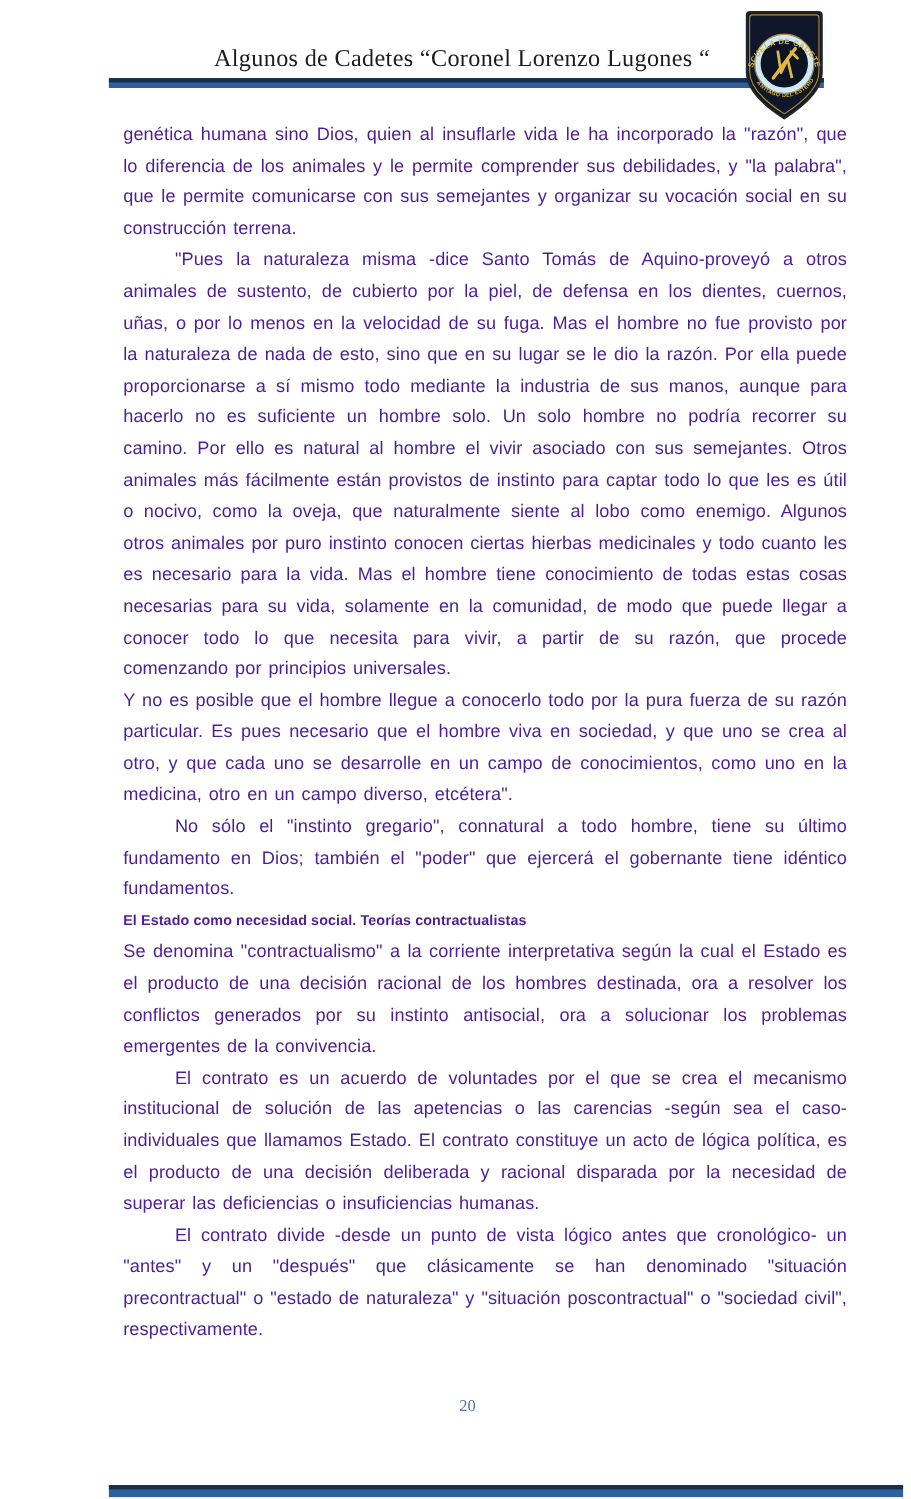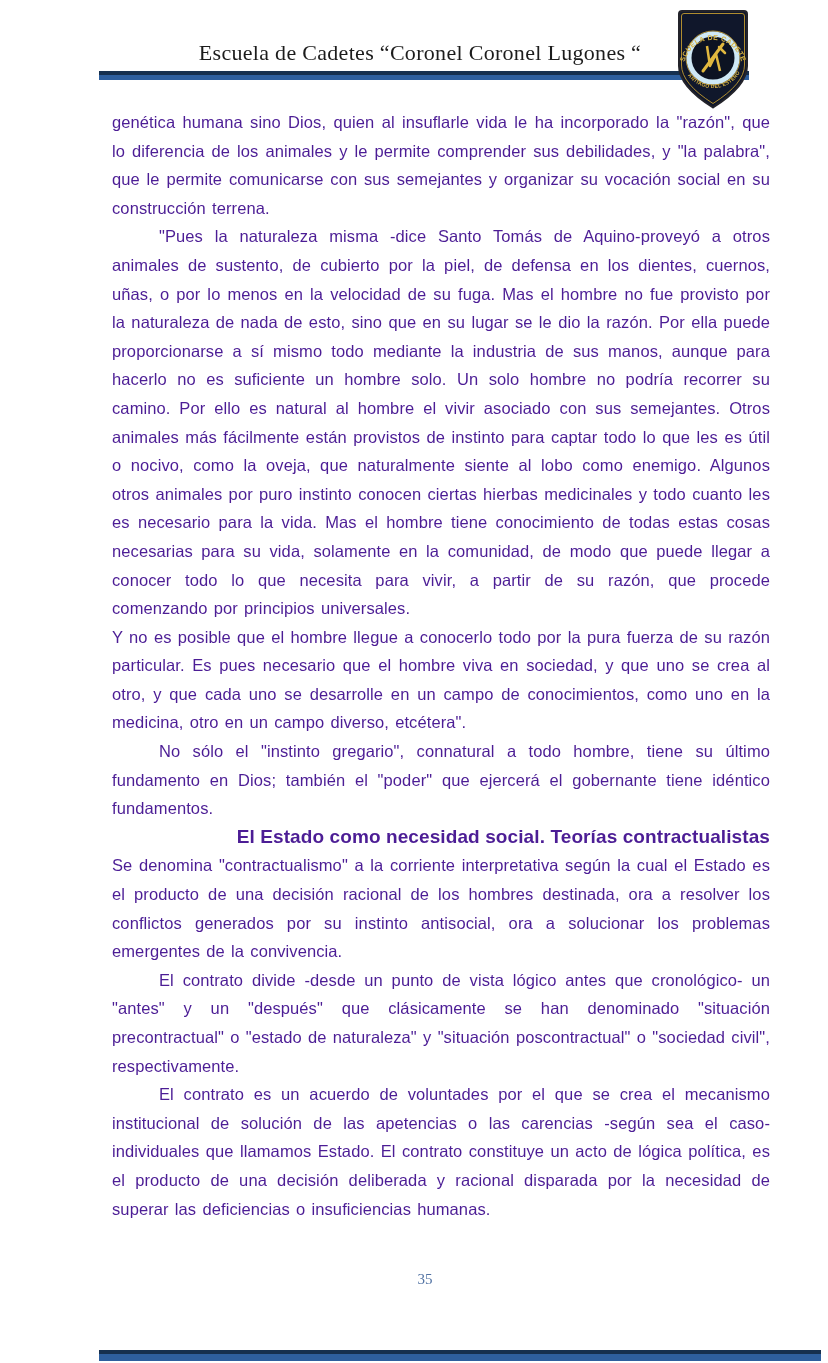--- a/index.html
+++ b/index.html
@@ -34,43 +34,43 @@
     font-size:16.5px;line-height:28.6px;
     text-align:justify;
     word-spacing:1.5px;letter-spacing:.1px;
     color:#4c1d95;
   }
   .body-text p{margin:0;}
   .body-text p.indented{text-indent:47px;}
   .section-heading{
     margin:7px 0 0 0;
     font-weight:bold;
-    font-size:19px;
-    text-align:right;
+    font-size:13px;
+    text-align:left;
     word-spacing:0;
   }
   
   .page-number{
     position:absolute;top:1271px;left:95px;width:660px;
     text-align:center;
     font-family:"Liberation Serif",serif;
     font-size:15px;color:#5172a3;
   }
   .footer-rule{
     position:absolute;top:1350px;left:99px;width:722px;height:7px;
     background:#2e5f9e;
     border-top:4px solid #16304f;
   }
 </style>
 </head>
 <body>
 
 <div class="page">
 
-  <div class="header-title">Escuela de Cadetes “Coronel Coronel Lugones “</div>
+  <div class="header-title">Algunos de Cadetes “Coronel Lorenzo Lugones “</div>
 
   <div class="header-rule"></div>
 
   <div class="crest">
     <svg width="74" height="102" viewBox="0 0 74 102">
       <defs>
         <path id="arcTop" d="M9 52 A29.5 29.5 0 0 1 65 52" fill="none"></path>
         <path id="arcBot" d="M11 66 A31 31 0 0 0 63 66" fill="none"></path>
       </defs>
 
@@ -93,21 +93,21 @@
     </svg>
   </div>
 
   <div class="body-text">
     <p>genética humana sino Dios, quien al insuflarle vida le ha incorporado la "razón", que lo diferencia de los animales y le permite comprender sus debilidades, y "la palabra", que le permite comunicarse con sus semejantes y organizar su vocación social en su construcción terrena.</p>
     <p class="indented">"Pues la naturaleza misma -dice Santo Tomás de Aquino-proveyó a otros animales de sustento, de cubierto por la piel, de defensa en los dientes, cuernos, uñas, o por lo menos en la velocidad de su fuga. Mas el hombre no fue provisto por la naturaleza de nada de esto, sino que en su lugar se le dio la razón. Por ella puede proporcionarse a sí mismo todo mediante la industria de sus manos, aunque para hacerlo no es suficiente un hombre solo. Un solo hombre no podría recorrer su camino. Por ello es natural al hombre el vivir asociado con sus semejantes. Otros animales más fácilmente están provistos de instinto para captar todo lo que les es útil o nocivo, como la oveja, que naturalmente siente al lobo como enemigo. Algunos otros animales por puro instinto conocen ciertas hierbas medicinales y todo cuanto les es necesario para la vida. Mas el hombre tiene conocimiento de todas estas cosas necesarias para su vida, solamente en la comunidad, de modo que puede llegar a conocer todo lo que necesita para vivir, a partir de su razón, que procede comenzando por principios universales.</p>
     <p>Y no es posible que el hombre llegue a conocerlo todo por la pura fuerza de su razón particular. Es pues necesario que el hombre viva en sociedad, y que uno se crea al otro, y que cada uno se desarrolle en un campo de conocimientos, como uno en la medicina, otro en un campo diverso, etcétera".</p>
     <p class="indented">No sólo el "instinto gregario", connatural a todo hombre, tiene su último fundamento en Dios; también el "poder" que ejercerá el gobernante tiene idéntico fundamentos.</p>
     <p class="section-heading">El Estado como necesidad social. Teorías contractualistas</p>
     <p>Se denomina "contractualismo" a la corriente interpretativa según la cual el Estado es el producto de una decisión racional de los hombres destinada, ora a resolver los conflictos generados por su instinto antisocial, ora a solucionar los problemas emergentes de la convivencia.</p>
+    <p class="indented">El contrato es un acuerdo de voluntades por el que se crea el mecanismo institucional de solución de las apetencias o las carencias -según sea el caso- individuales que llamamos Estado. El contrato constituye un acto de lógica política, es el producto de una decisión deliberada y racional disparada por la necesidad de superar las deficiencias o insuficiencias humanas.</p>
     <p class="indented">El contrato divide -desde un punto de vista lógico antes que cronológico- un "antes" y un "después" que clásicamente se han denominado "situación precontractual" o "estado de naturaleza" y "situación poscontractual" o "sociedad civil", respectivamente.</p>
-    <p class="indented">El contrato es un acuerdo de voluntades por el que se crea el mecanismo institucional de solución de las apetencias o las carencias -según sea el caso- individuales que llamamos Estado. El contrato constituye un acto de lógica política, es el producto de una decisión deliberada y racional disparada por la necesidad de superar las deficiencias o insuficiencias humanas.</p>
   </div>
 
-  <div class="page-number">35</div>
+  <div class="page-number">20</div>
 
   <div class="footer-rule"></div>
 
 </div>
 
 </body></html>

